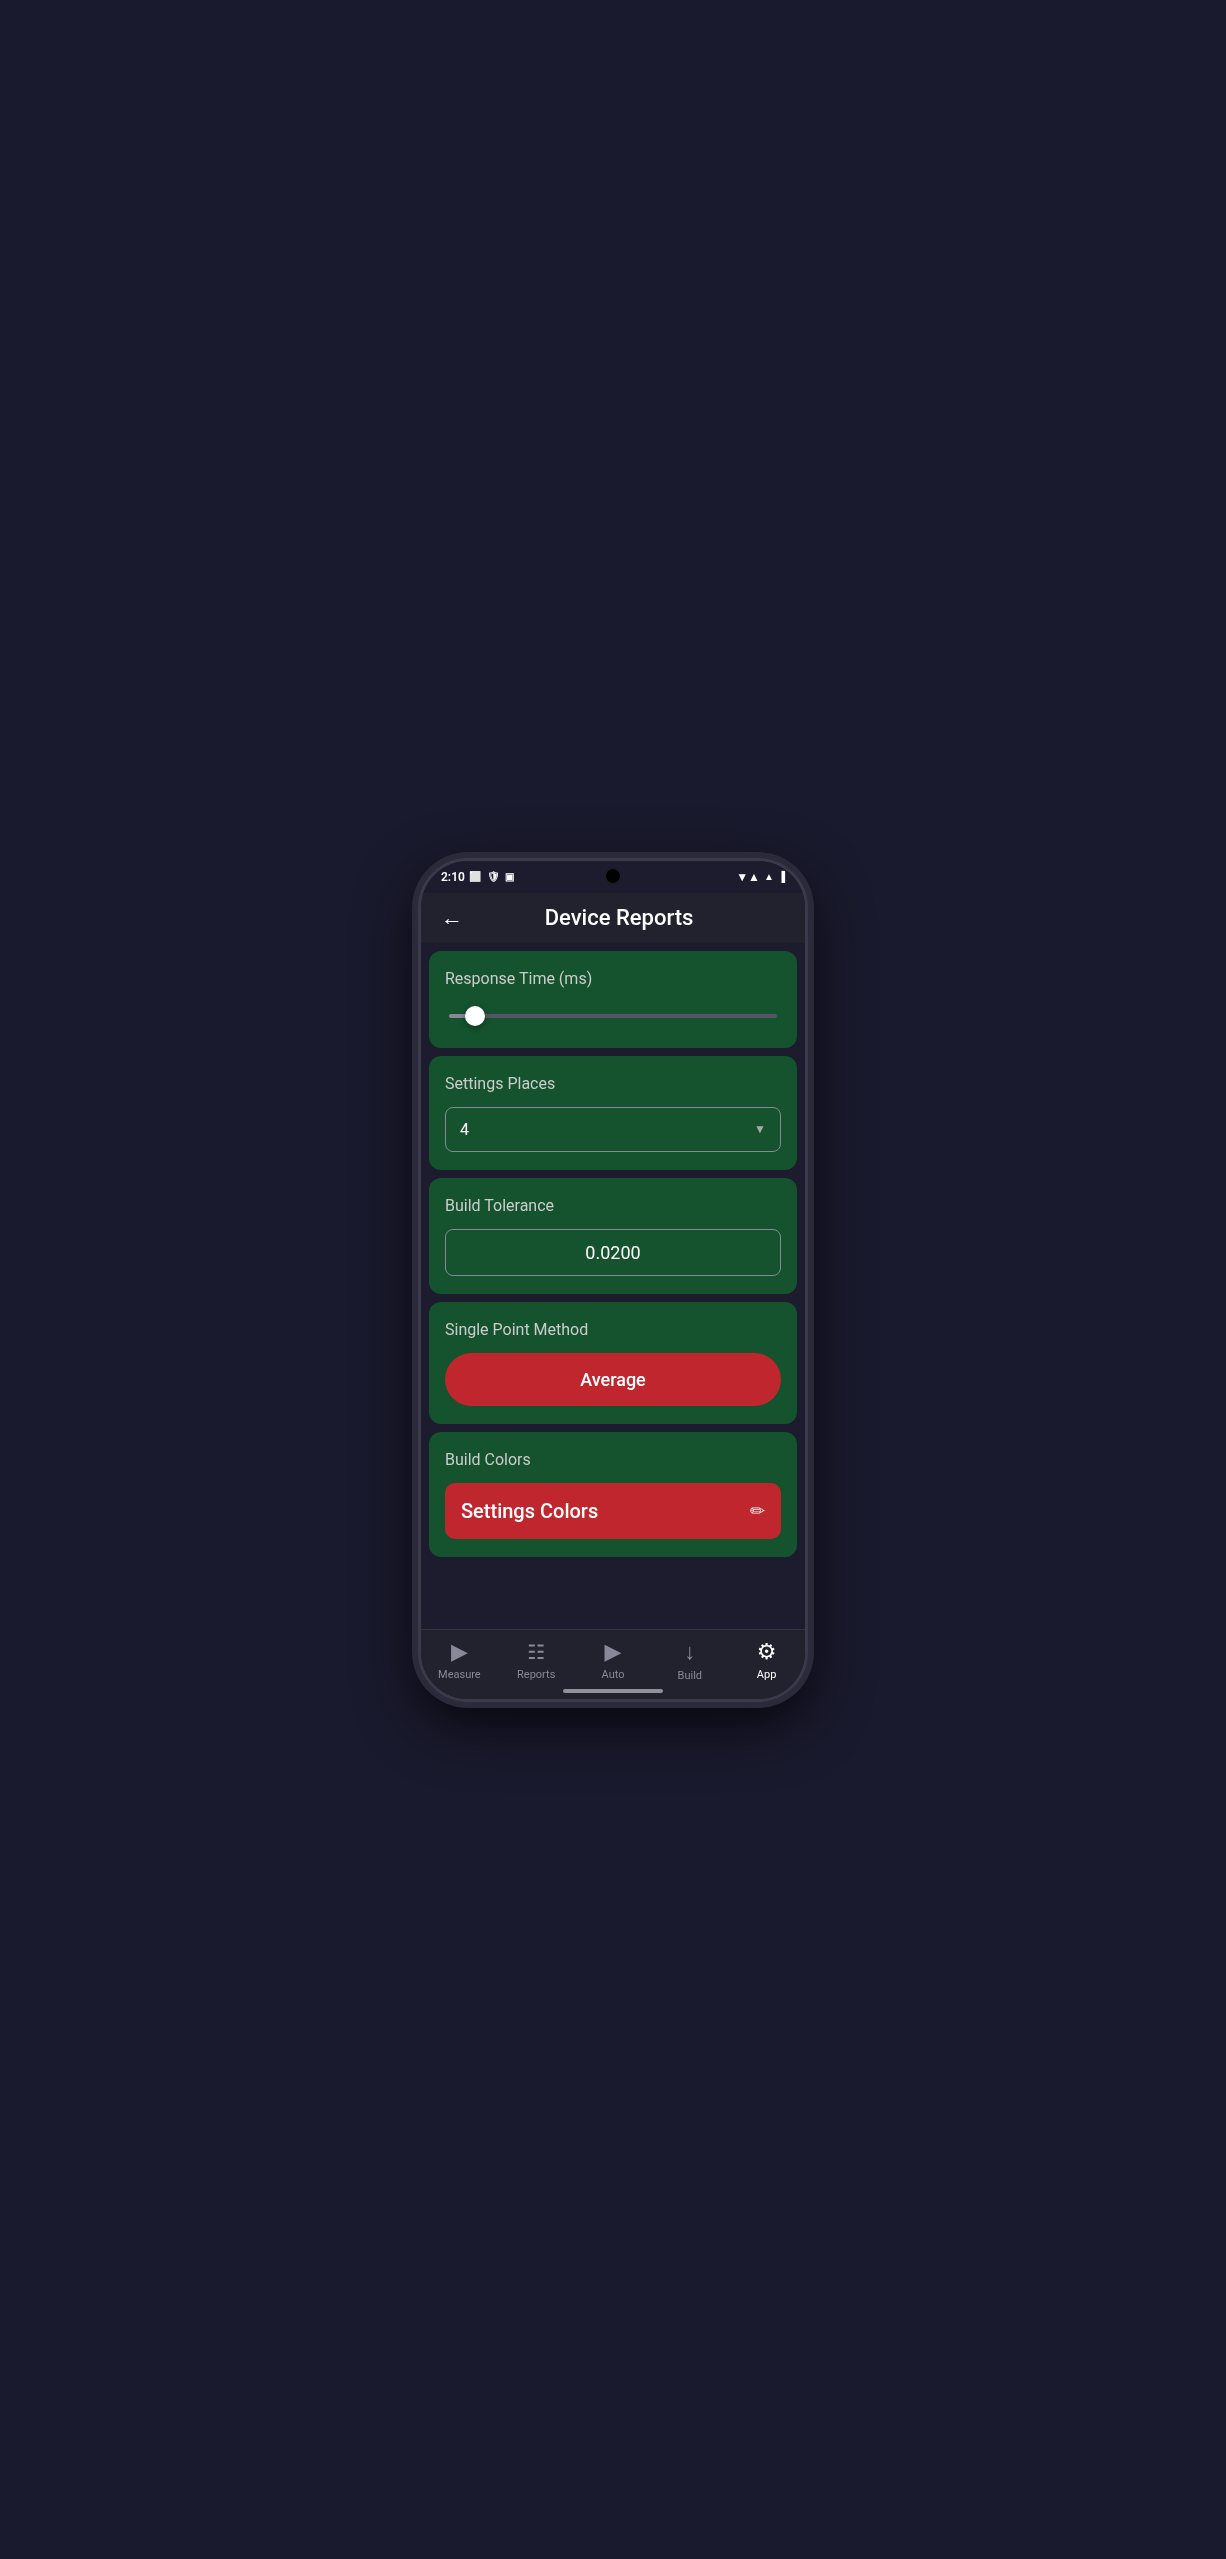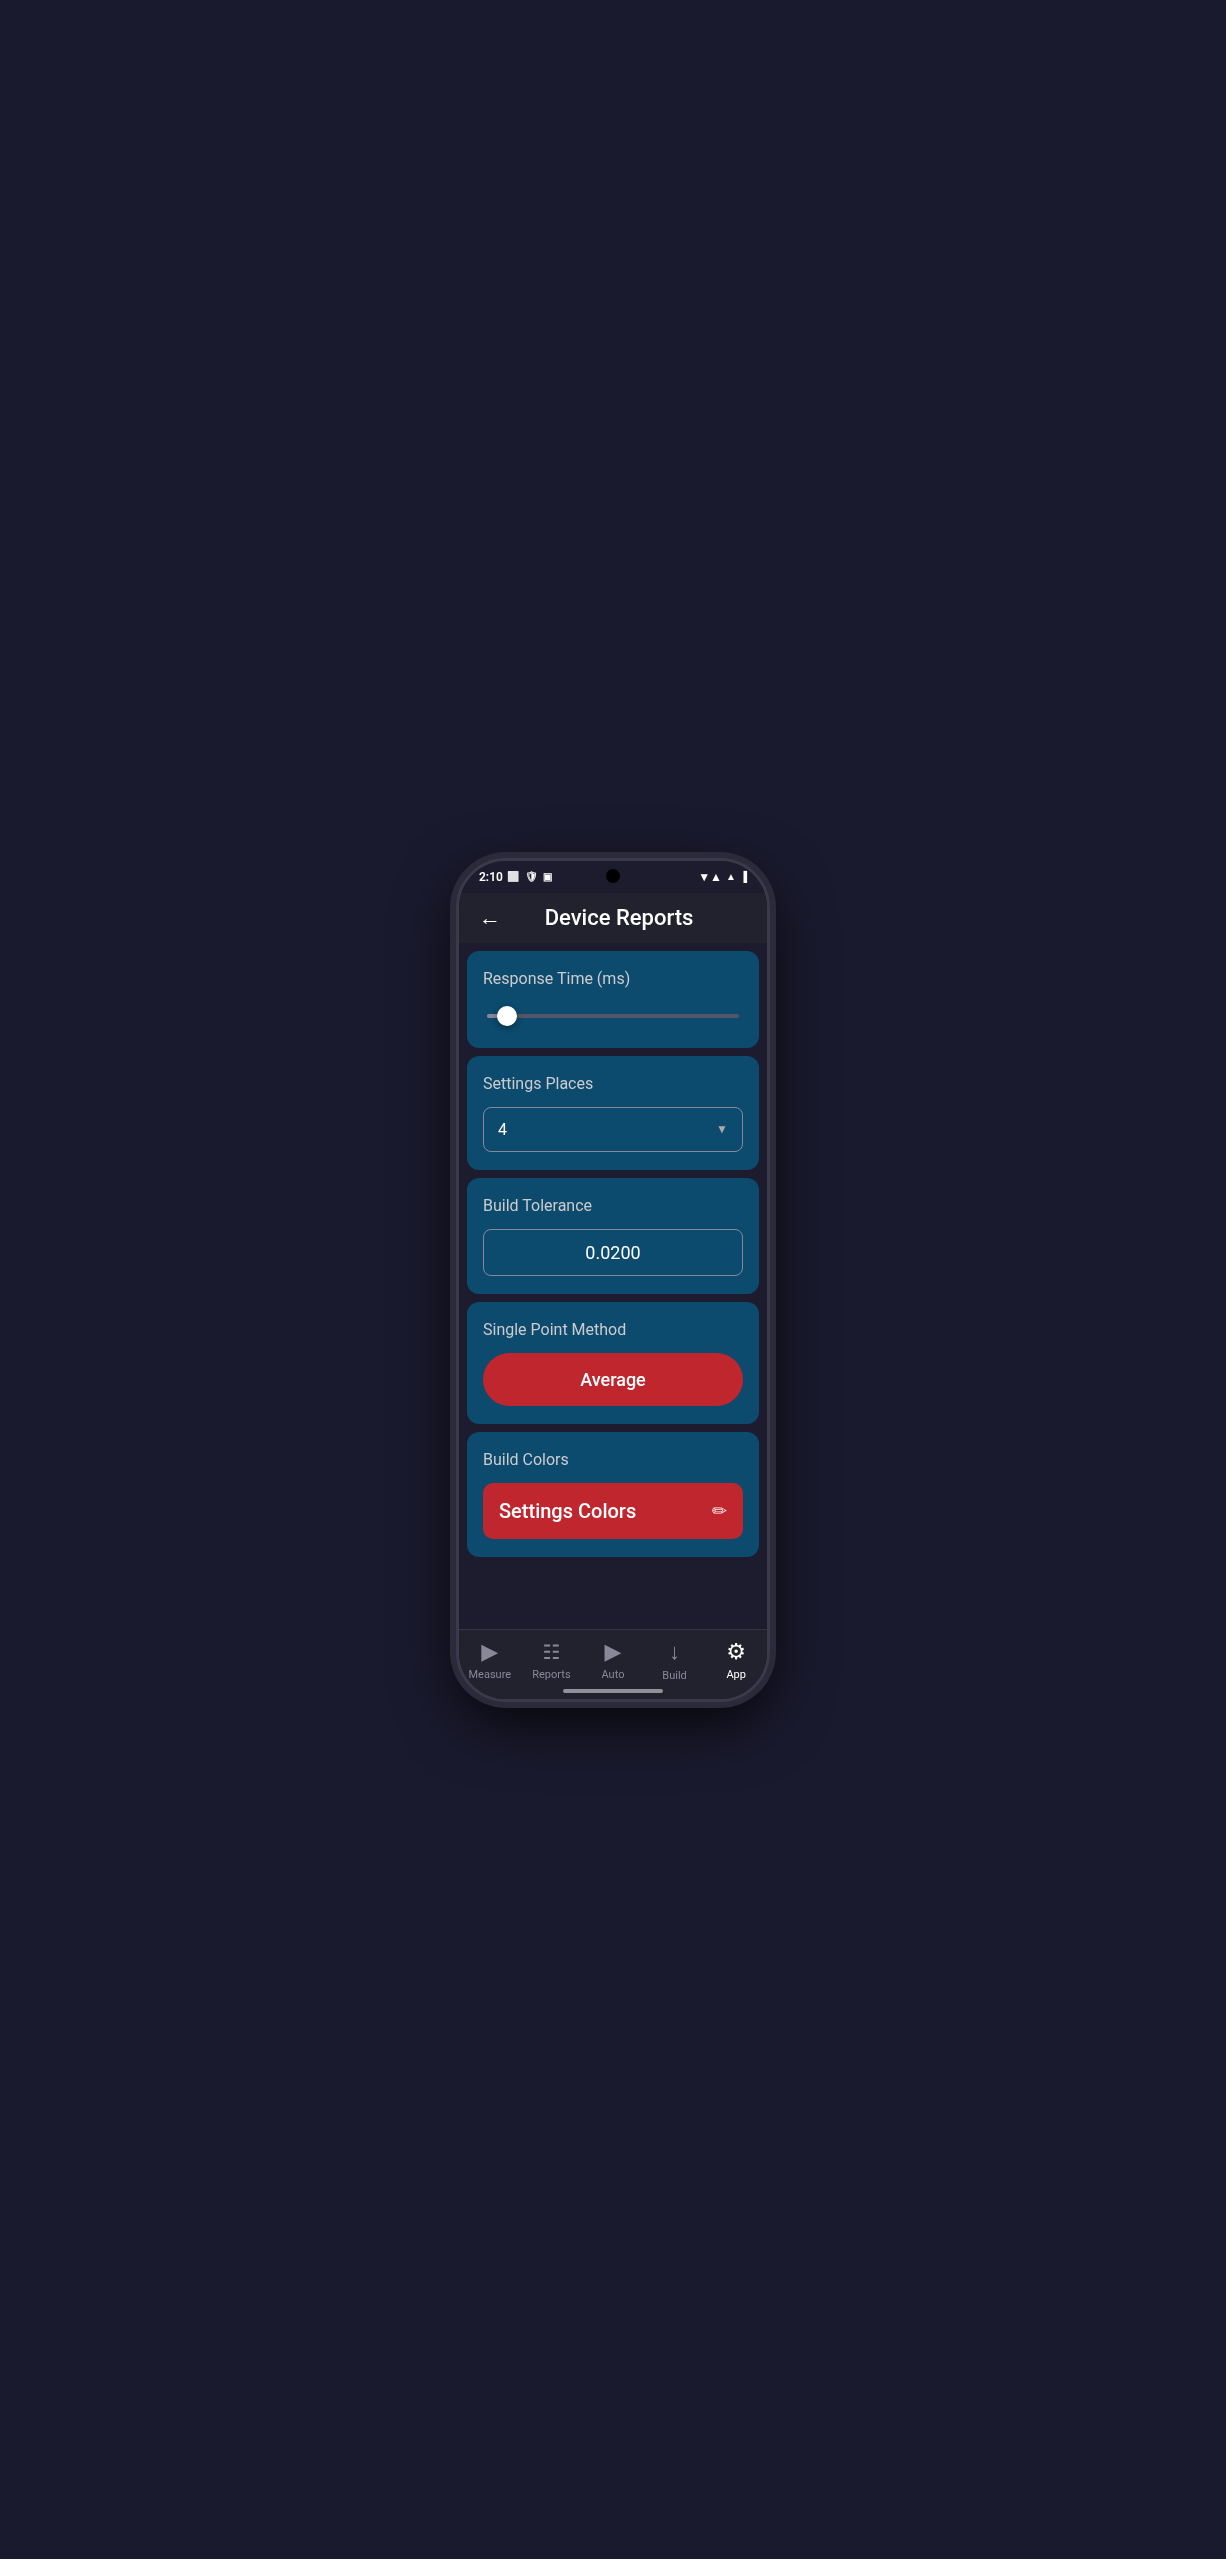--- a/index.html
+++ b/index.html
@@ -11,21 +11,21 @@
     body {
       background: #1a1a2e;
       display: flex;
       justify-content: center;
       align-items: center;
       min-height: 100vh;
       font-family: 'Roboto', Arial, sans-serif;
     }
 
     .phone-frame {
-      width: 314px;
+      width: 390px;
       height: 844px;
       background: #1c1c2e;
       border-radius: 50px;
       border: 3px solid #3a3a4a;
       overflow: hidden;
       position: relative;
       box-shadow: 0 0 0 6px #2a2a3a, 0 20px 60px rgba(0,0,0,0.8);
     }
 
     .status-bar {
@@ -90,21 +90,21 @@
     }
 
     .content {
       background: #1c1c2e;
       flex: 1;
       overflow-y: auto;
       height: calc(844px - 32px - 56px - 56px);
     }
 
     .section {
-      background: #0c4a6e;
+      background: #14532d;
       margin: 8px;
       border-radius: 12px;
       padding: 18px 16px;
     }
 
     .section-label {
       color: #cccccc;
       font-size: 16px;
       margin-bottom: 14px;
     }

